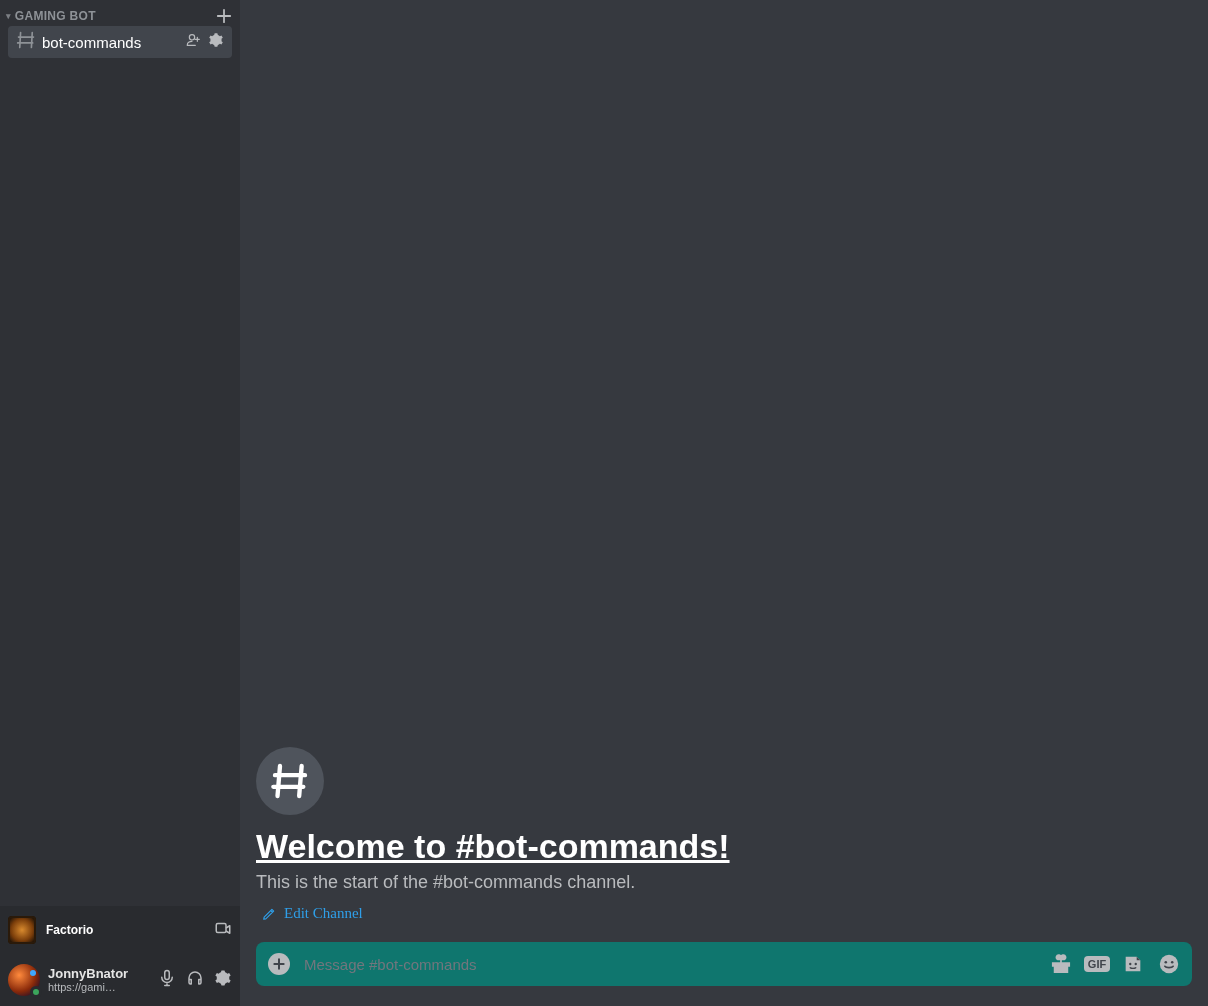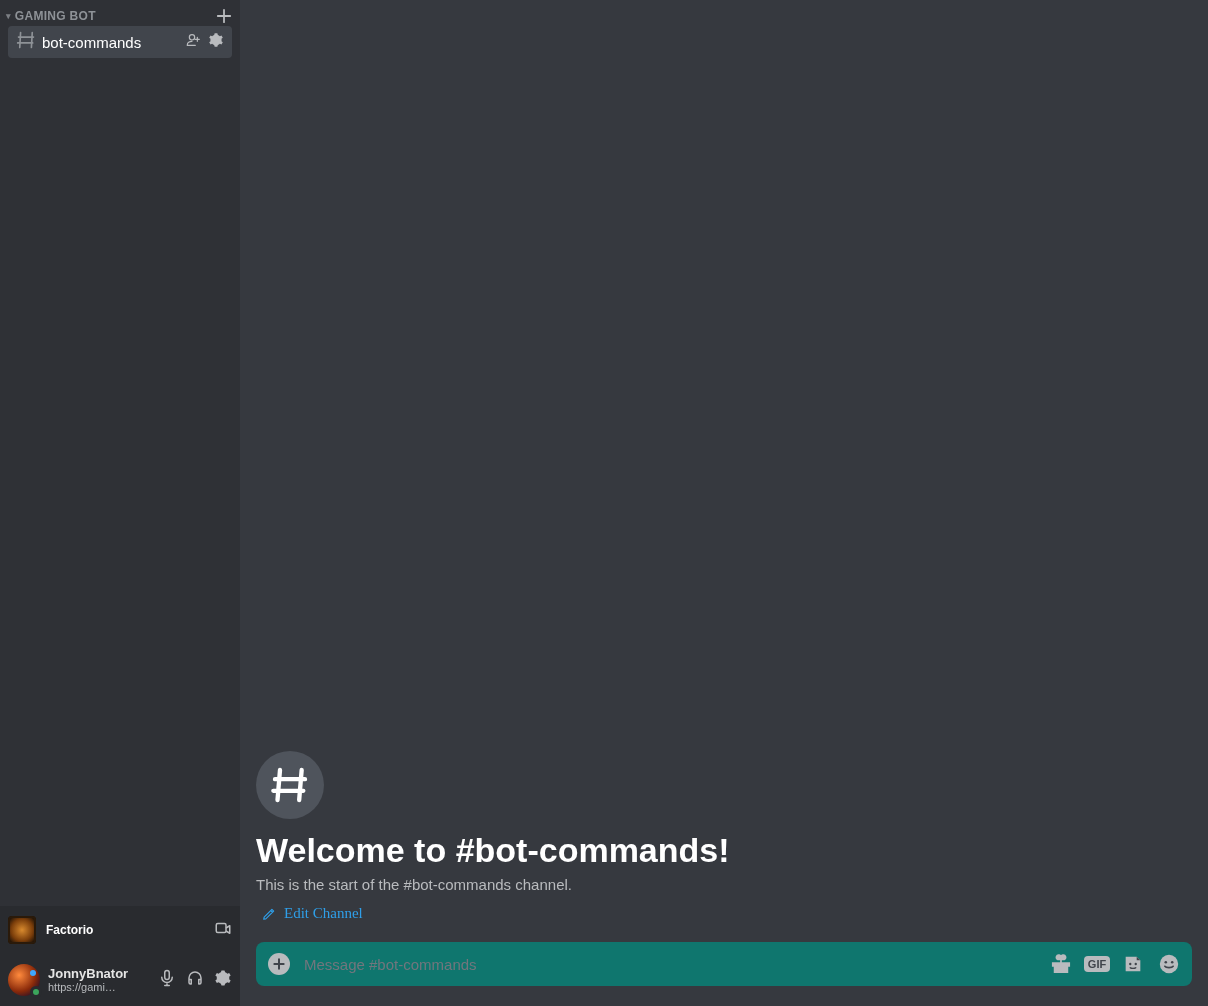--- a/index.html
+++ b/index.html
@@ -77,22 +77,22 @@
   .chat-scroll {
     flex:1; display:flex; flex-direction:column; justify-content:flex-end;
     padding: 0 16px 20px 16px;
   }
   .welcome-hash {
     width:68px;height:68px;border-radius:50%;
     background:#4f545c; display:flex;align-items:center;justify-content:center;
     margin-bottom:12px;
   }
   .welcome-hash svg { width:40px;height:40px; color:#fff; }
-  .welcome-title { color:#fff; font-size:34px; font-weight:800; margin-bottom:6px;}
-  .welcome-sub { color:#b9bbbe; font-size:15px; margin-bottom:12px;}
+  .welcome-title { color:#fff; font-size:34px; font-weight:800; margin-bottom:6px;text-decoration:underline;}
+  .welcome-sub { color:#b9bbbe; font-size:18px; margin-bottom:12px;}
   .edit-channel { display:flex; align-items:center; gap:8px; color:#2f9fe9; font-size:15px; font-weight:500; cursor:pointer; margin-left:6px;font-family:Liberation Serif, serif;}
   .edit-channel svg{ width:14px;height:14px; }
 
   .composer-wrap { padding: 0 16px 20px 16px; }
   .composer {
     display:flex; align-items:center; height:44px;
     background:#0f766e; border-radius:8px; padding:0 12px;
   }
   .composer .plus-btn {
     width:22px;height:22px;border-radius:50%; background:#b9bbbe;

